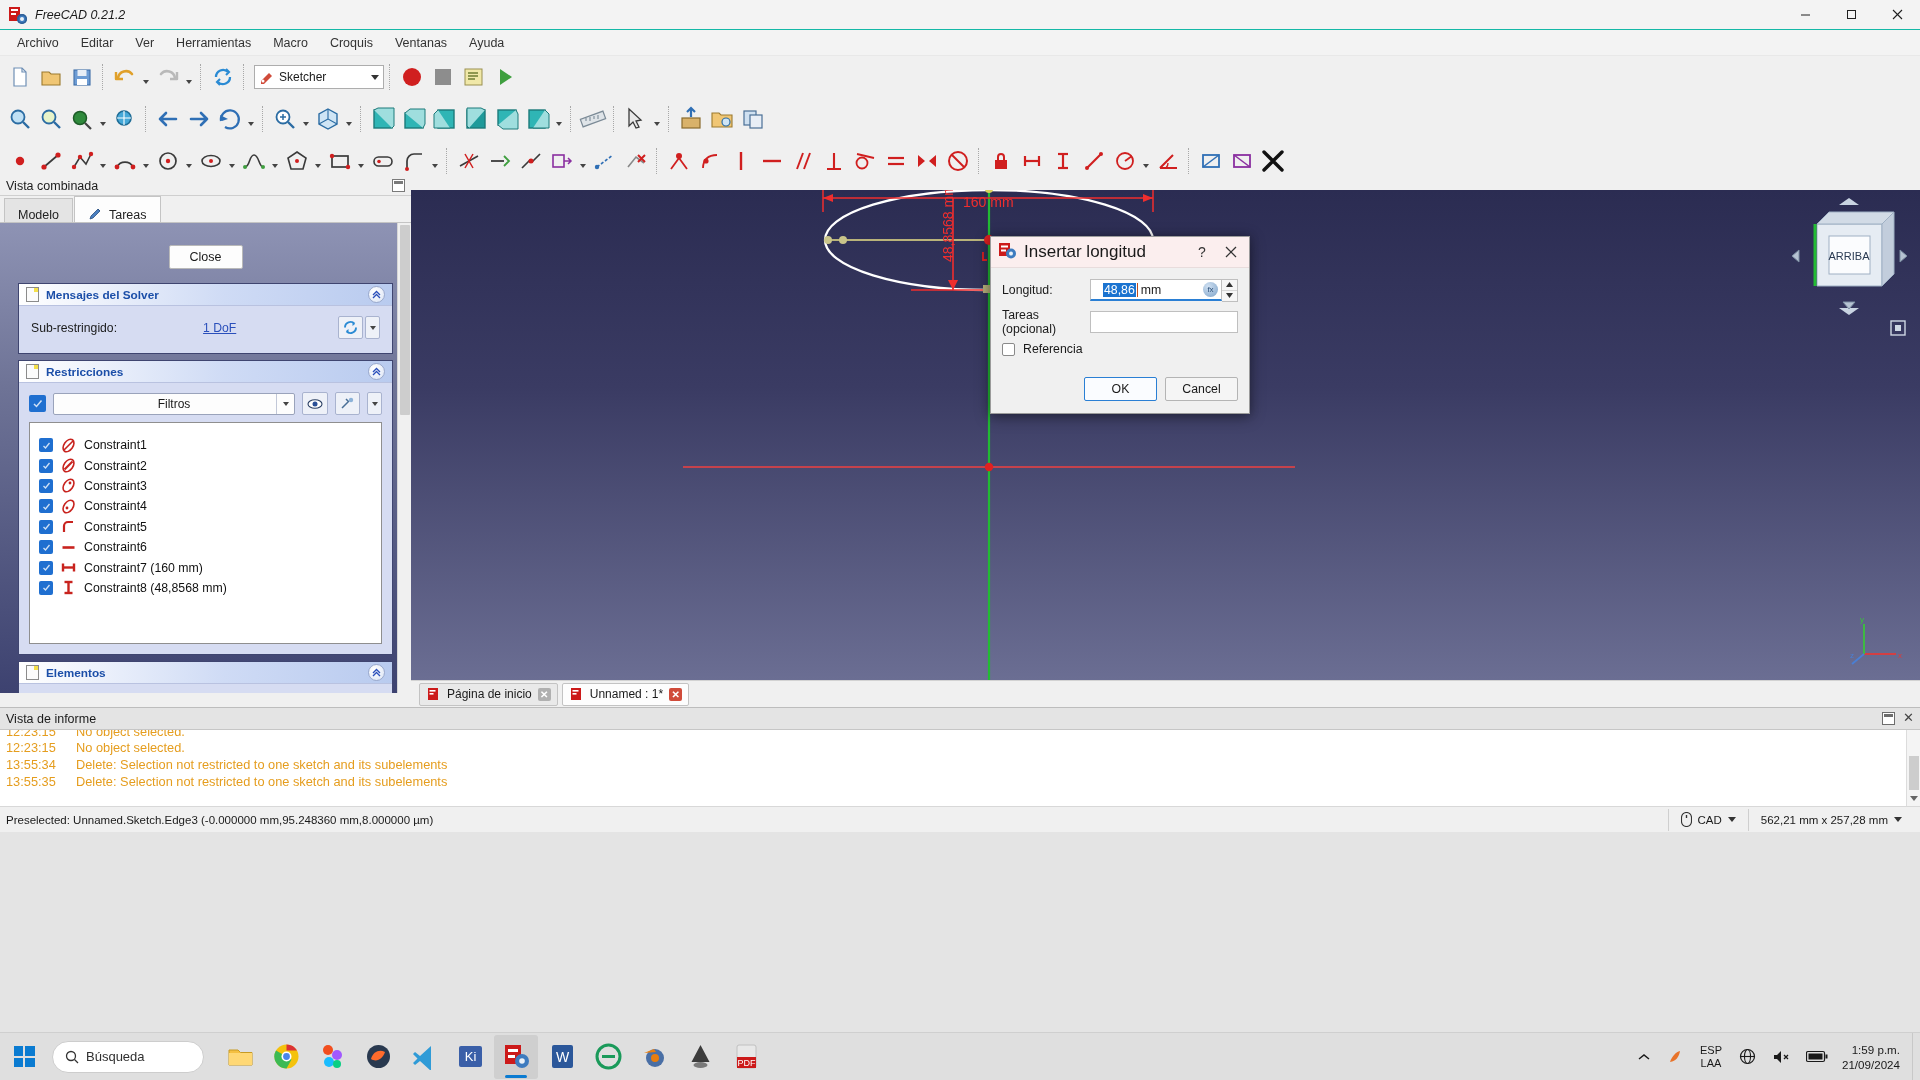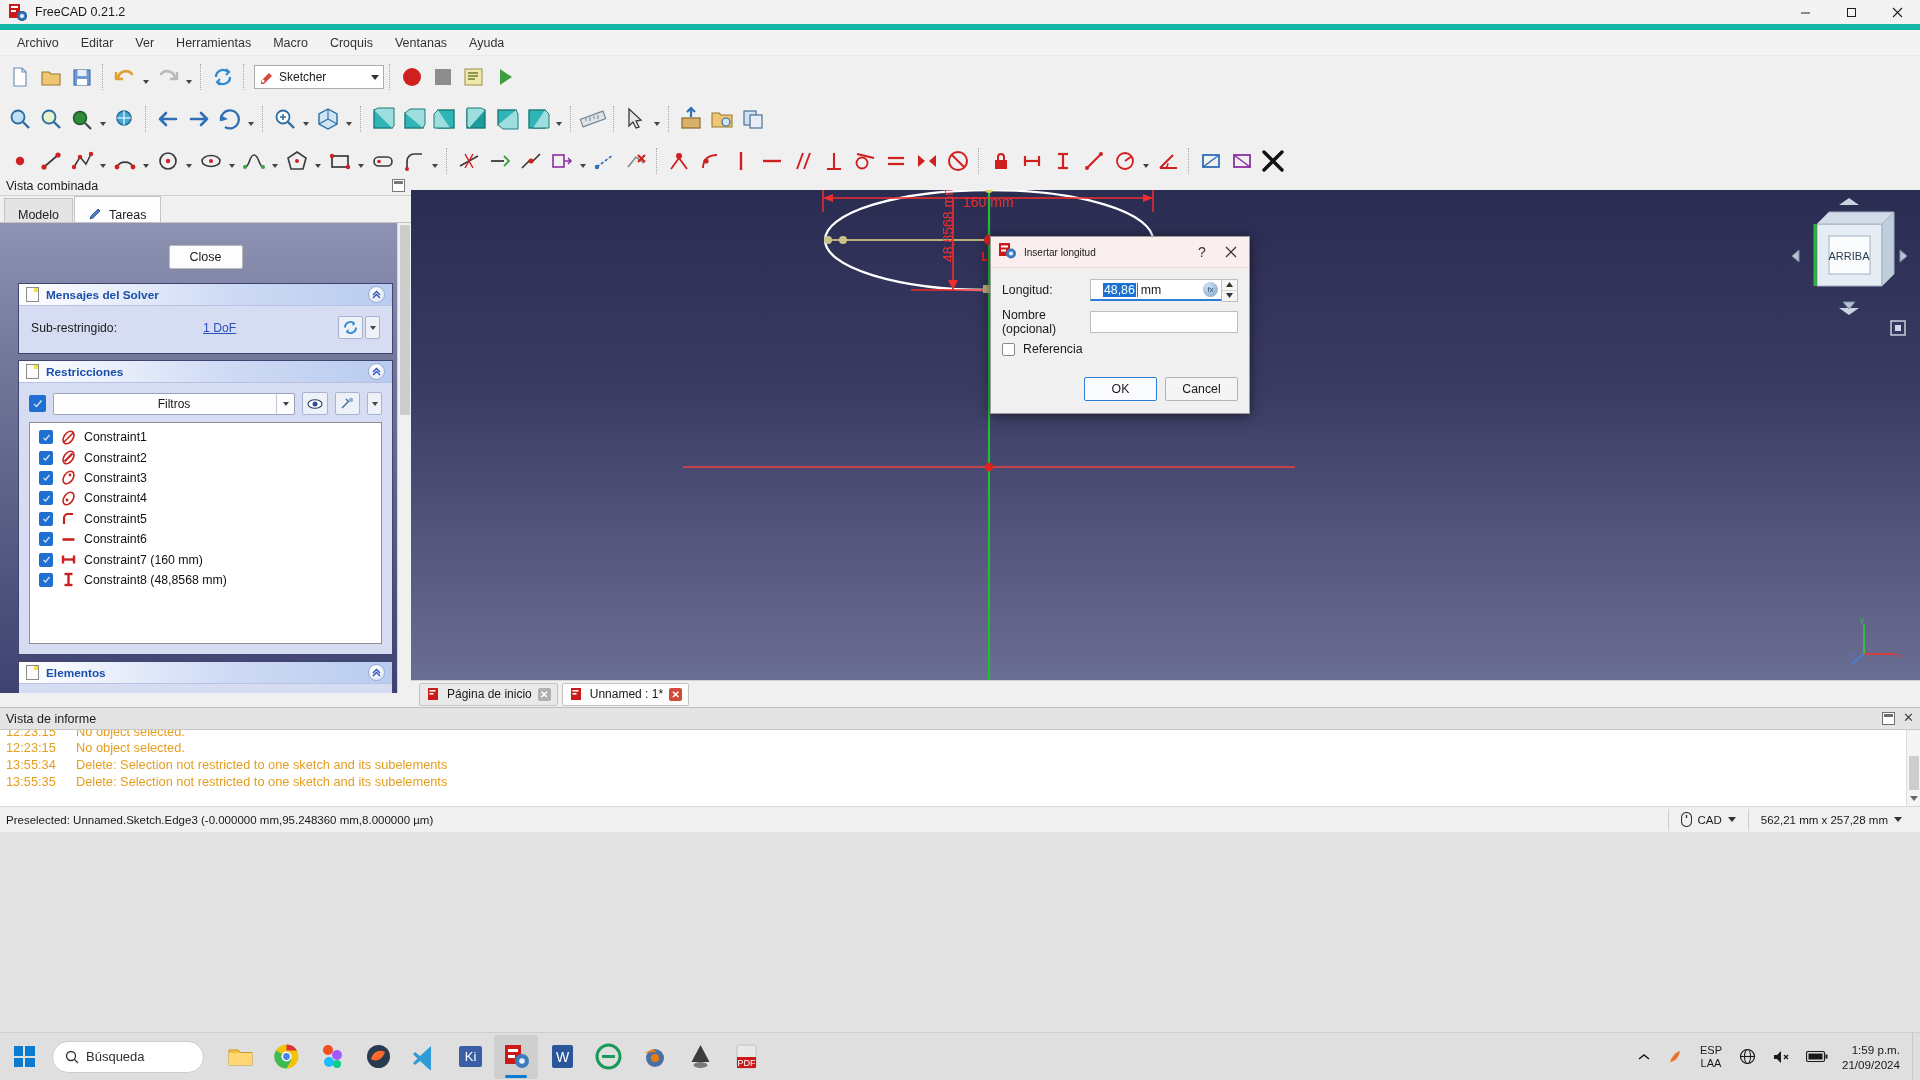--- a/index.html
+++ b/index.html
@@ -7,21 +7,22 @@
     width: 1920px; height: 1080px;
     font-family: "Liberation Sans", sans-serif;
     overflow: hidden; background: #f0f0f0;
   }
   #app { position: relative; width: 1920px; height: 1080px; }
 
   
   .titlebar {
     position: absolute; top: 0; left: 0; width: 1920px; height: 30px;
     background: #f3f3f3; display: flex; align-items: center;
-    border-bottom: 6px solid #14b8a6;
+    border-bottom: 1px solid #14b8a6;
+    font-style: italic;
   }
   .tb-icon {
     width: 18px; height: 18px; margin-left: 9px; margin-right: 8px;
     position: relative; flex: none;
   }
   .fc-logo { position: relative; width: 18px; height: 18px; }
   .fc-logo .fcbox {
     position: absolute; left: 0; top: 1px; width: 11px; height: 14px;
     background: #cc1a1a;
   }
@@ -192,21 +193,21 @@
     position: absolute; right: 0; top: 0; bottom: 0; width: 18px;
     display:flex; align-items:center; justify-content:center;
     border-left: 1px solid #c2c8d8;
   }
   .eye-btn {
     width: 26px; height: 23px; background: #eef1f8; border: 1px solid #a9b3cf;
     display:flex; align-items:center; justify-content:center; border-radius:2px;
   }
   .list-box {
     background: #fff; border: 1px solid #8f8f8f; height: 222px;
-    padding: 4px 0 0 2px; overflow: hidden;
+    padding: 12px 0 0 2px; overflow: hidden;
   }
   .constraint-row {
     height: 20.4px; display: flex; align-items: center; gap: 7px;
     padding-left: 7px; font-size: 12.3px; color: #111;
   }
   .c-check {
     width: 14px; height: 14px; background: #1f6fd0; border-radius: 2px;
     display:flex; align-items:center; justify-content:center; flex:none;
   }
   .c-icon { width: 17px; height: 17px; flex:none; display:block; }
@@ -334,21 +335,21 @@
   }
   .dialog {
     position: absolute; left: 990px; top: 236px; width: 260px; height: 178px;
     background: #f0f0f0; border: 1px solid #9b9b9b;
     box-shadow: 0 3px 14px rgba(0,0,0,0.38);
   }
   .dlg-title {
     height: 31px; background: #fbeeee; display: flex; align-items: center;
     padding: 0 4px 0 8px; gap: 8px; border-bottom: 1px solid #e8dcdc;
   }
-  .dlg-title-text { font-size: 10px; color: #1a1a1a; }
+  .dlg-title-text { font-size: 17px; color: #1a1a1a; }
   .dlg-tbtns { margin-left: auto; display:flex; align-items:center; gap: 2px; }
   .dlg-help {
     width: 26px; height: 26px; display:flex; align-items:center;
     justify-content:center; font-size: 14px; color: #333;
   }
   .dlg-close {
     width: 28px; height: 26px; display:flex; align-items:center;
     justify-content:center; color: #333;
   }
   .dlg-body { padding: 10px 11px 0 11px; }
@@ -1362,21 +1363,21 @@
               </svg>
           </span>
           <span class="spin-half">
             <svg width="7" height="5" viewBox="0 0 7 5">
                 <path d="M3.5 5L0 0h7z" fill="#333"></path>
               </svg>
           </span>
         </span>
       </div>
       <div class="dlg-row">
-        <span class="dlg-label">Nombre (opcional)</span>
+        <span class="dlg-label">Tareas (opcional)</span>
         <span class="name-field"></span>
       </div>
       <div class="dlg-check-row">
         <span class="dlg-check"></span>
         <span class="dlg-check-label">Referencia</span>
       </div>
     </div>
     <div class="dlg-buttons">
       <div class="dlg-btn default">OK</div>
       <div class="dlg-btn">Cancel</div>

